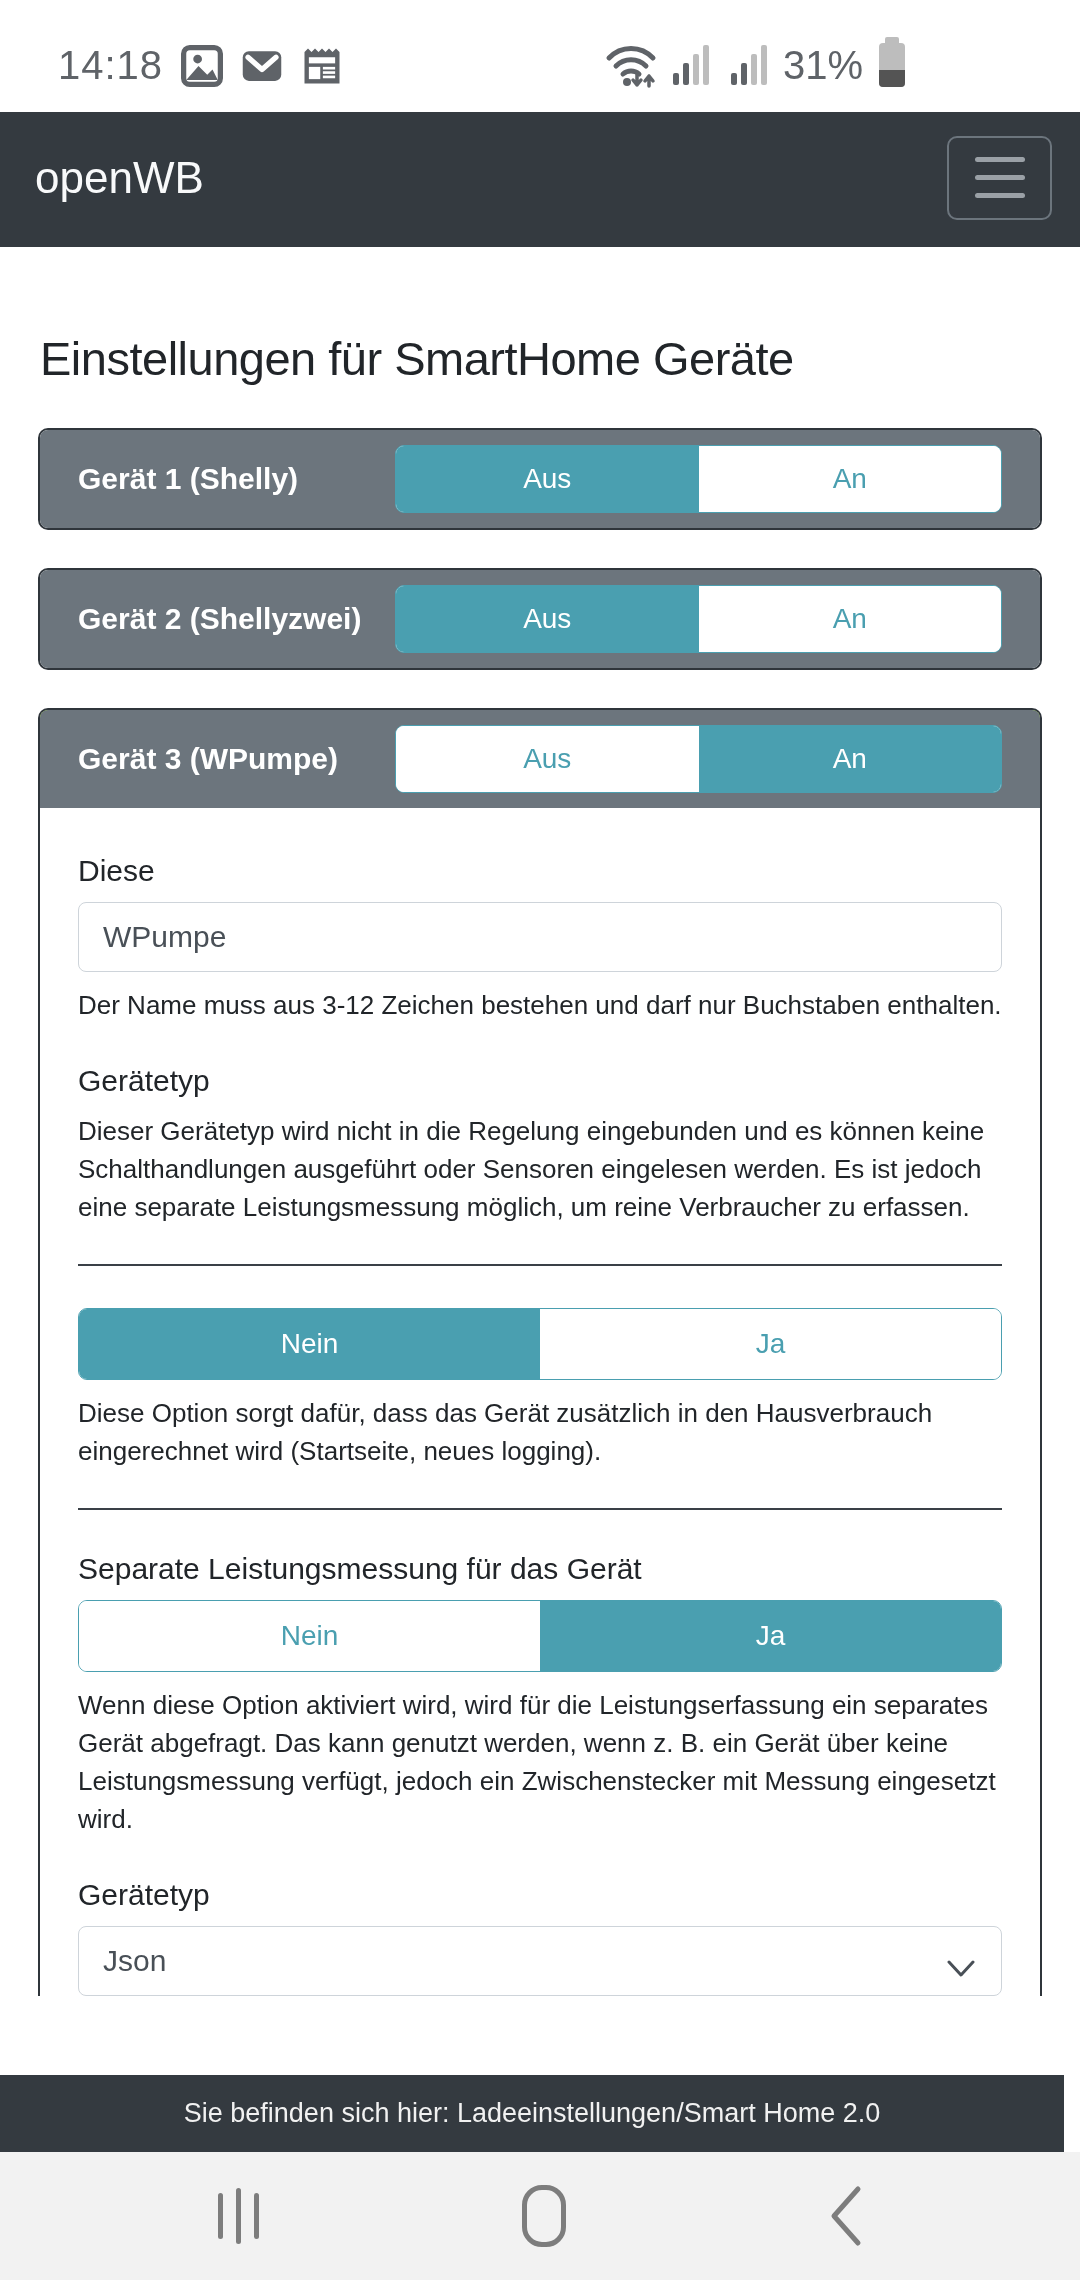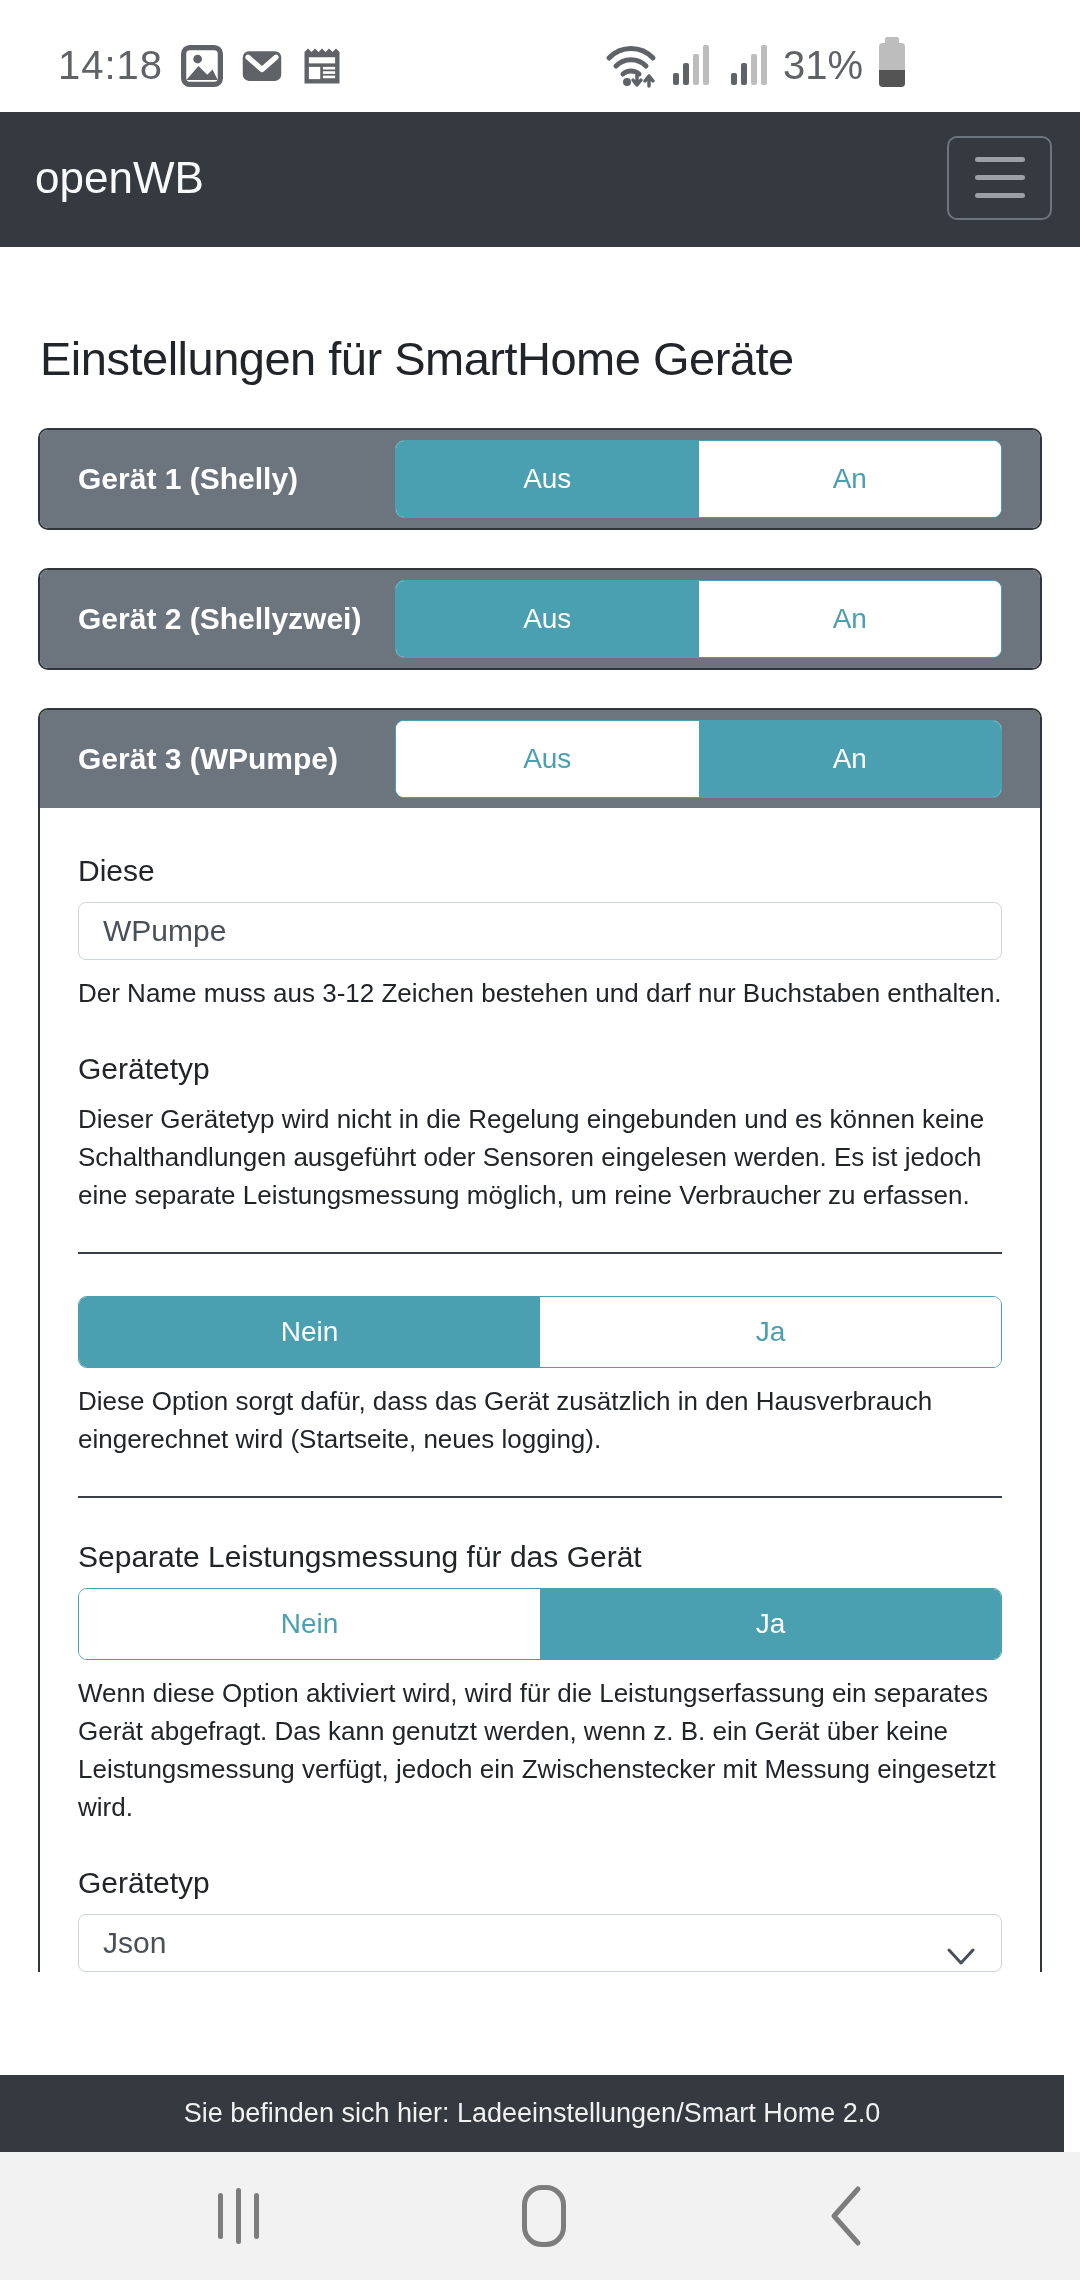--- a/index.html
+++ b/index.html
@@ -49,28 +49,28 @@
     justify-content:space-between; padding:0 38px;
   }
   .card-header .dev-label{ color:#ffffff; font-size:30px; font-weight:700; }
 
   .toggle-group{ display:flex; border:1px solid #4a9fb0; border-radius:9px; overflow:hidden; background:#fff; }
   .toggle-group .opt{
     flex:1; display:flex; align-items:center; justify-content:center;
     font-size:28px; cursor:pointer; color:#4a9fb0; background:#fff;
   }
   .toggle-group .opt.active{ background:#4a9fb0; color:#ffffff; }
-  .hdr-toggle{ width:607px; height:78px; }
+  .hdr-toggle{ width:607px; height:68px; }
   .body-toggle{ width:100%; height:72px; margin-top:14px; }
 
   .card-body{ background:#fff; padding:46px 38px 0 38px; }
 
   .field-label{ font-size:30px; color:#212529; margin-bottom:14px; }
   .text-input, .select{
-    width:100%; height:58px; border:1px solid #ced4da; border-radius:8px;
+    width:100%; height:70px; border:1px solid #ced4da; border-radius:8px;
     font-size:30px; color:#495057; padding:0 24px; background:#fff;
     font-family:"Liberation Sans", sans-serif;
   }
   .select{ position:relative; display:flex; align-items:center; }
   .select .chev{ position:absolute; right:26px; top:24px; }
   .help{ font-size:26px; line-height:38px; color:#212529; margin-top:14px; }
   .rule{ border:none; border-top:2px solid #3a4047; margin:38px 0 42px 0; }
   .section-label{ font-size:30px; color:#212529; }
   .mt-gap{ margin-top:40px; }
 

